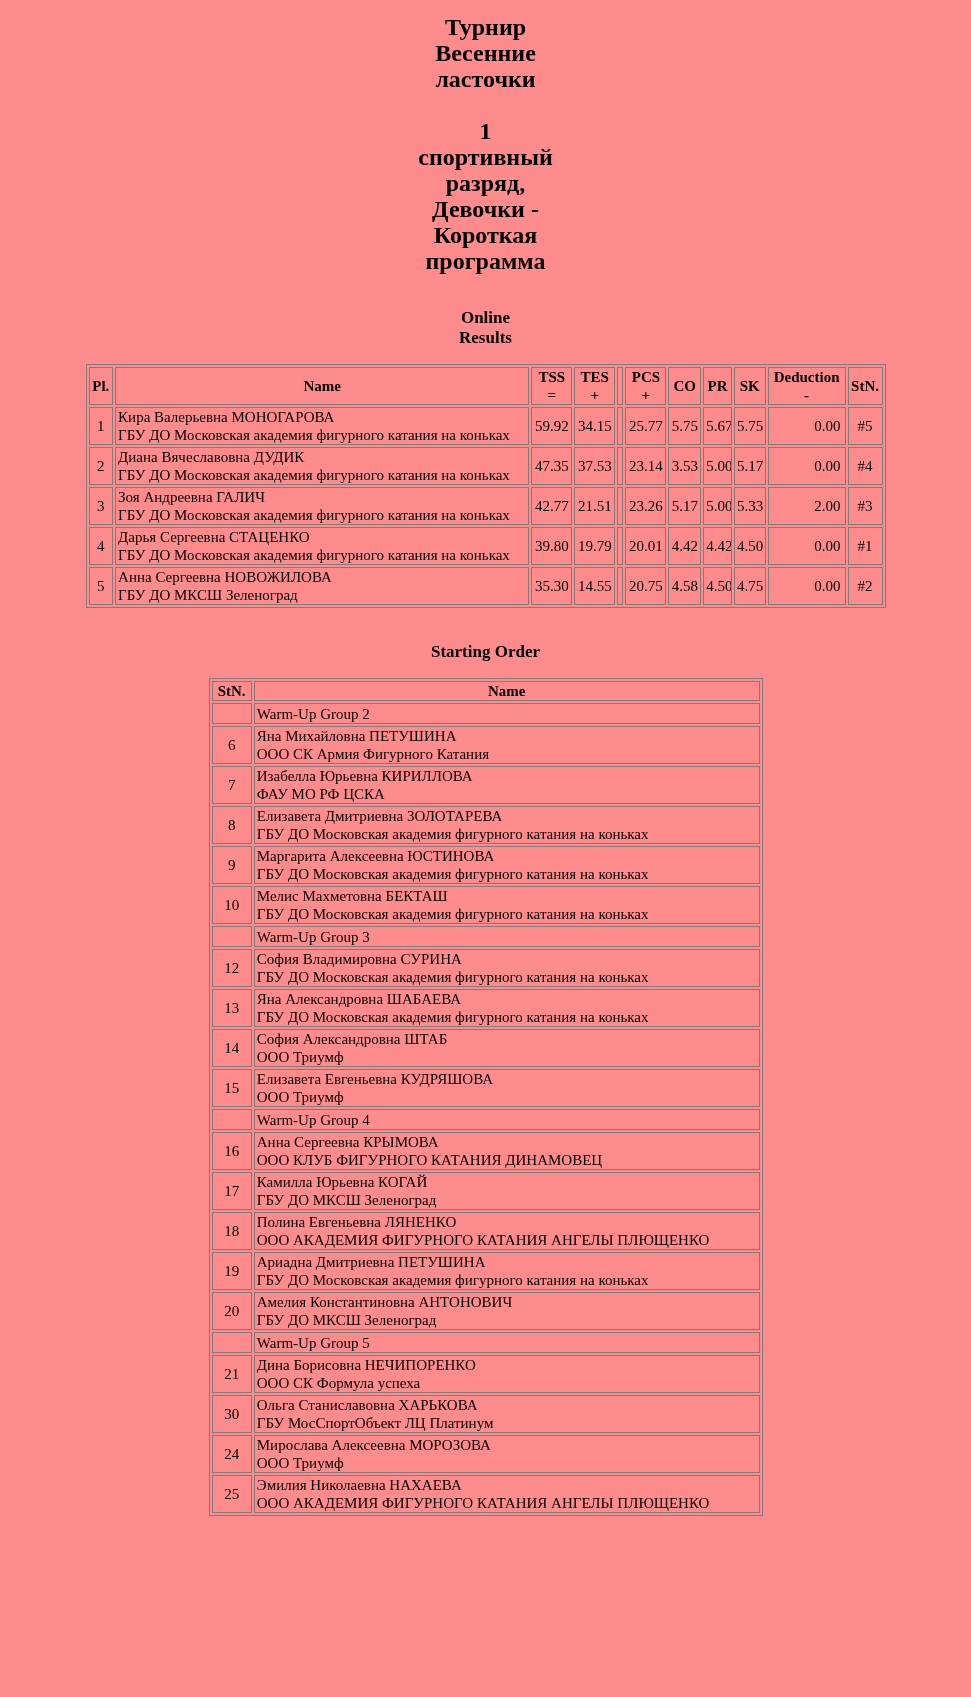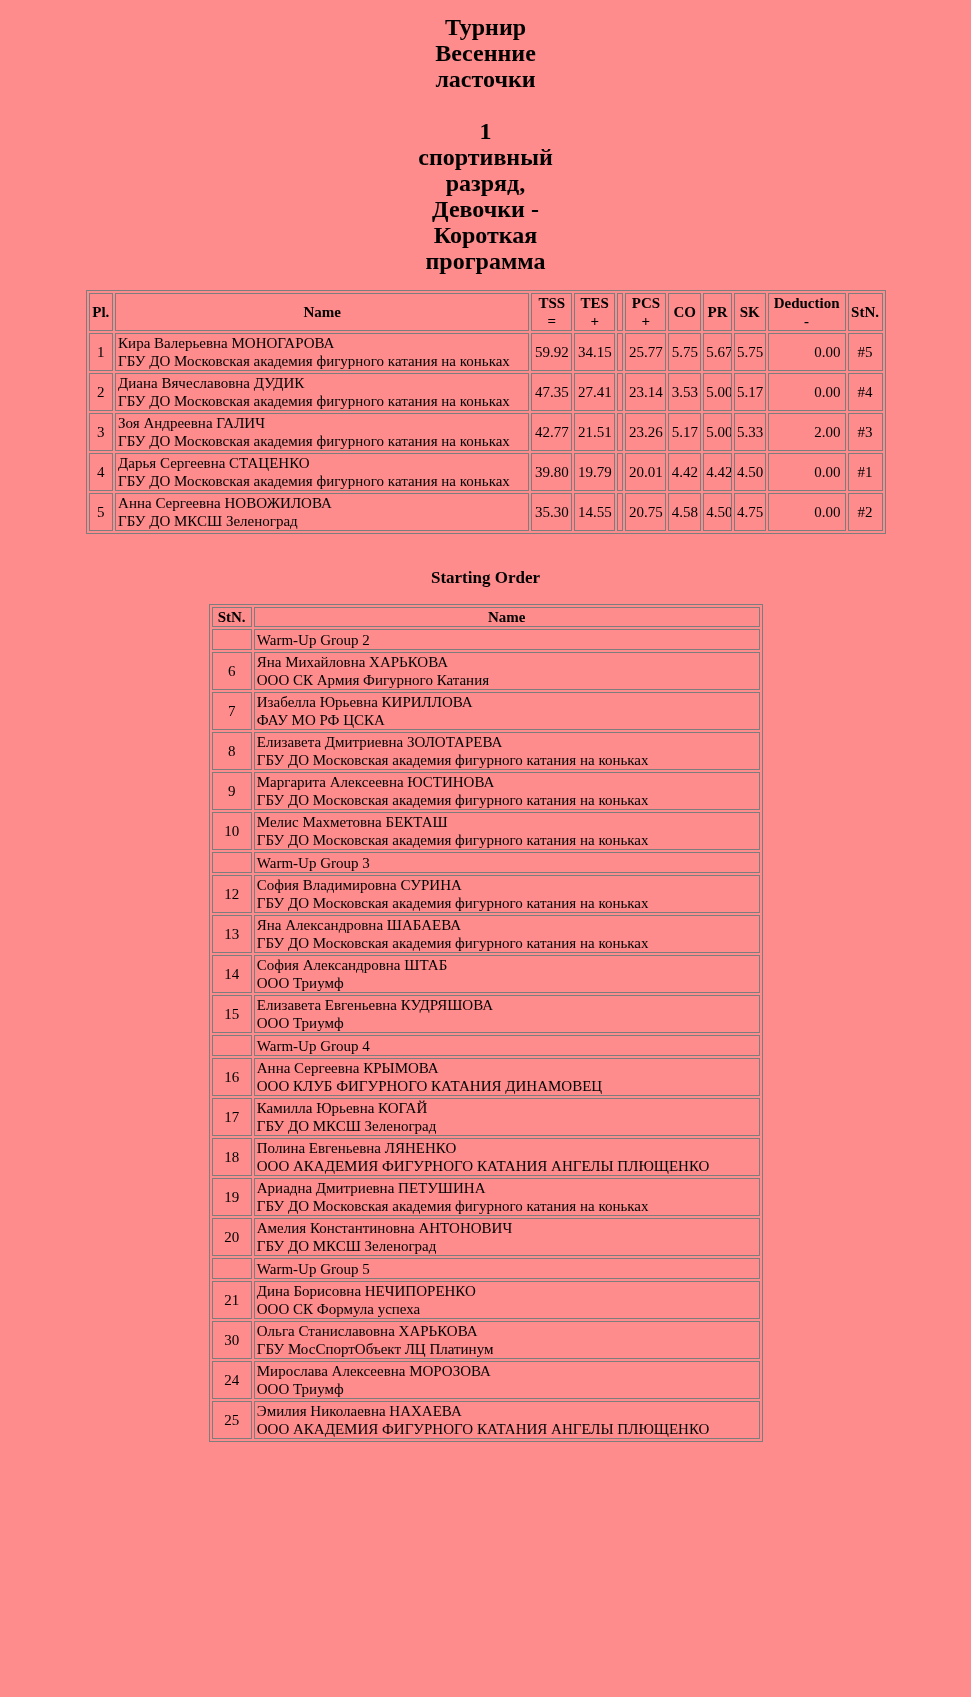--- a/index.html
+++ b/index.html
@@ -69,20 +69,22 @@
 Весенние
 ласточки</div>
     <div class="line-group category">1
 спортивный
 разряд,
 Девочки -
 Короткая
 программа</div>
   </h1>
 
+  <h3 class="section-heading">Online
+Results</h3>
 
   <table class="results-table">
     <colgroup>
       <col style="width:24px">
         <col style="width:404px">
         <col style="width:40px">
         <col style="width:40px">
       <col style="width:6px">
         <col style="width:40px">
         <col style="width:32px">
@@ -127,21 +129,21 @@
     <td class="r">0.00</td>
     <td class="c">#5</td>
   </tr>
         <tr>
     <td class="c">2</td>
     <td class="name-cell">
       <div>Диана Вячеславовна ДУДИК</div>
       <div>ГБУ ДО Московская академия фигурного катания на коньках</div>
     </td>
     <td class="c">47.35</td>
-    <td class="c">27.41</td>
+    <td class="c">37.53</td>
     <td></td>
     <td class="c">23.14</td>
     <td class="c">3.53</td>
     <td class="c">5.00</td>
     <td class="c">5.17</td>
     <td class="r">0.00</td>
     <td class="c">#4</td>
   </tr>
         <tr>
     <td class="c">3</td>
@@ -208,21 +210,21 @@
       </tr>
     </thead>
     <tbody>
         <tr class="group-row">
     <td></td>
     <td class="name-cell">Warm-Up Group 2</td>
   </tr>
         <tr>
     <td class="c">6</td>
     <td class="name-cell">
-      <div>Яна Михайловна ХАРЬКОВА</div>
+      <div>Яна Михайловна ПЕТУШИНА</div>
       <div>ООО СК Армия Фигурного Катания</div>
     </td>
   </tr>
         <tr>
     <td class="c">7</td>
     <td class="name-cell">
       <div>Изабелла Юрьевна КИРИЛЛОВА</div>
       <div>ФАУ МО РФ ЦСКА</div>
     </td>
   </tr>

